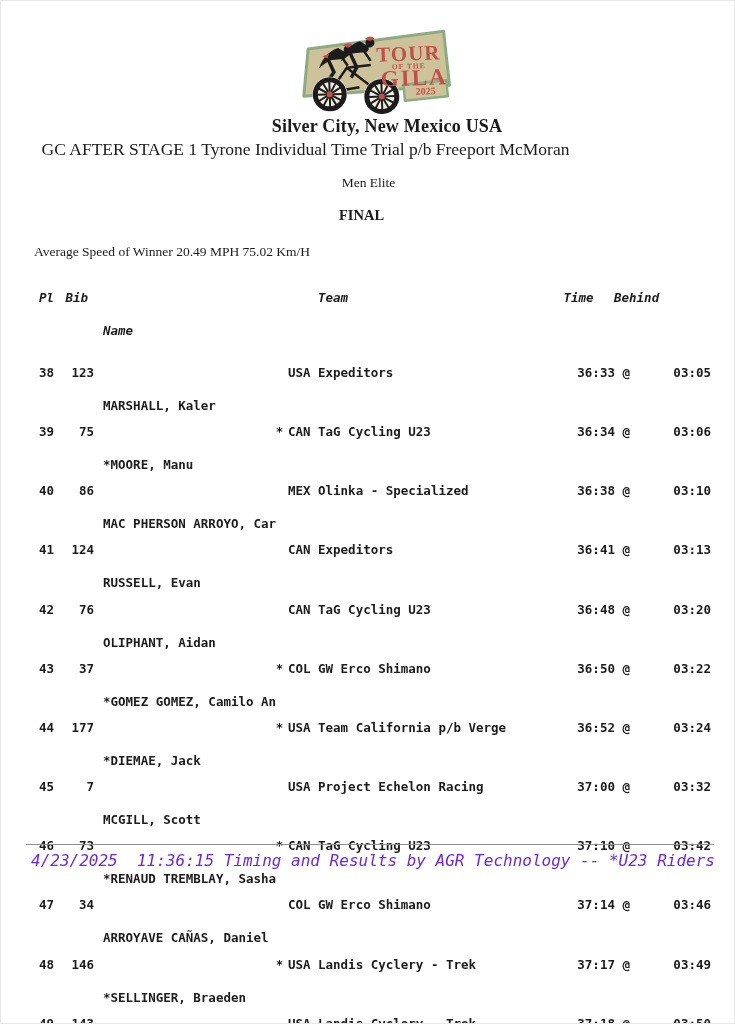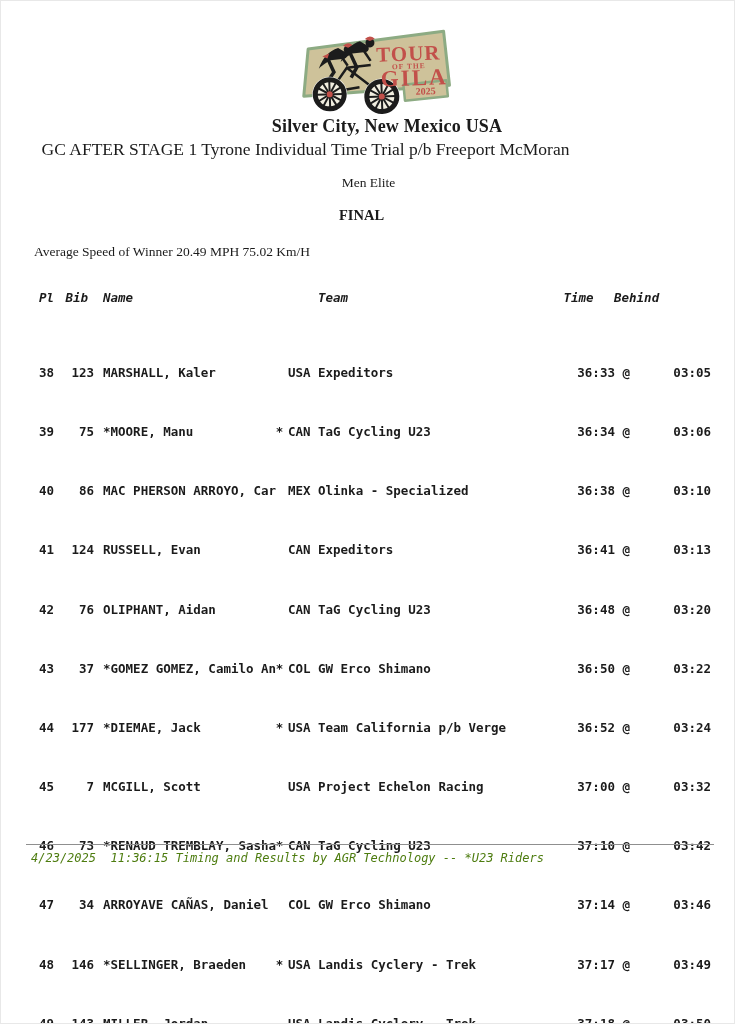--- a/index.html
+++ b/index.html
@@ -15,34 +15,34 @@
   .category{position:absolute;top:174px;left:0;width:735px;text-align:center;font-size:13.5px;}
   .final{position:absolute;top:206px;left:0;width:721px;text-align:center;font-size:14.5px;font-weight:bold;}
   .avg-speed{position:absolute;top:243px;left:33px;font-size:13.5px;}
   .results{position:absolute;top:260px;left:38px;width:680px;
     font-family:"DejaVu Sans Mono","Liberation Mono",monospace;
     font-size:12.5px;font-weight:bold;line-height:14.8px;white-space:pre;}
   .trow{display:grid;grid-template-columns:15px 40px 177px 17px 30px 219px 93px 81px;height:14.8px;}
   .thead{font-style:italic;height:16px;}
   .c-pl{text-align:right;}
   .c-bib{text-align:right;}
-  .c-name{padding-left:9px;overflow:visible;}
+  .c-name{padding-left:9px;overflow:visible;margin-top:33px;}
   .c-star{text-align:center;}
   .c-country{padding-left:0;}
   .c-team{overflow:visible;}
   .c-time{text-align:right;}
   .c-behind{text-align:right;}
   .thead .c-pl{text-align:left;}
   .thead .c-bib{padding-right:6px;}
   .thead .c-time{text-align:center;margin-left:-10px;}
   .thead .c-behind{text-align:left;margin-left:-16px;}
   .footer-rule{position:absolute;top:843px;left:25px;width:688px;border-top:1px solid #8f8f8f;}
   .footer-text{position:absolute;top:850px;left:30px;
     font-family:"DejaVu Sans Mono","Liberation Mono",monospace;
-    font-style:italic;font-size:12px;color:#4d7c0f;white-space:pre;}
+    font-style:italic;font-size:16px;color:#6d28d9;white-space:pre;}
   .logo-text{font-family:"Liberation Serif",serif;font-weight:bold;}
 </style>
 </head>
 <body>
 
 <div class="page">
 
   <div class="logo-wrap">
     <svg width="170" height="92" viewBox="0 0 170 92">
 

